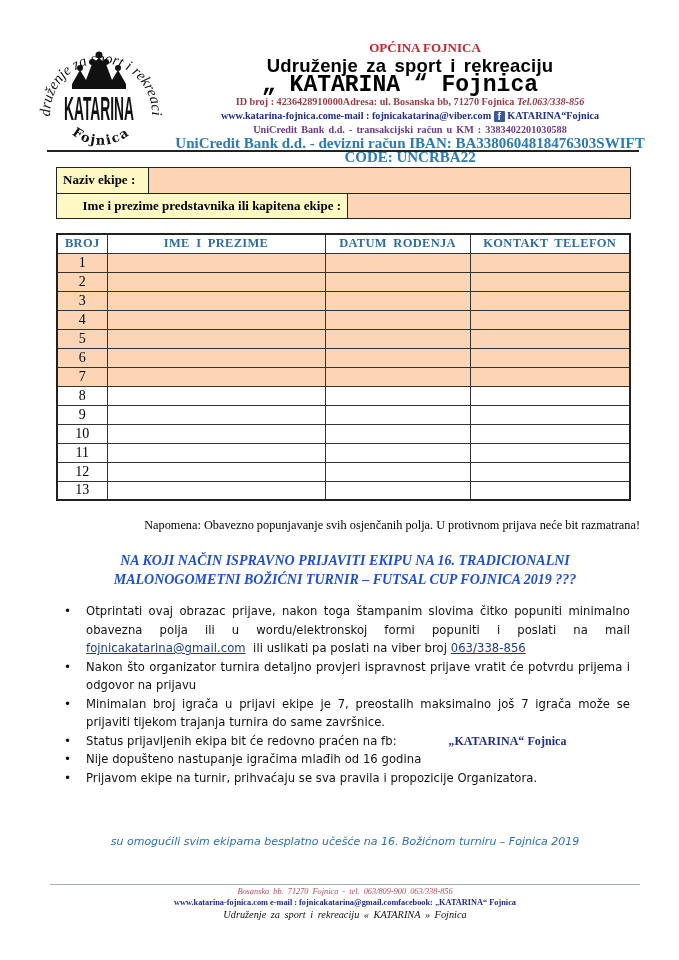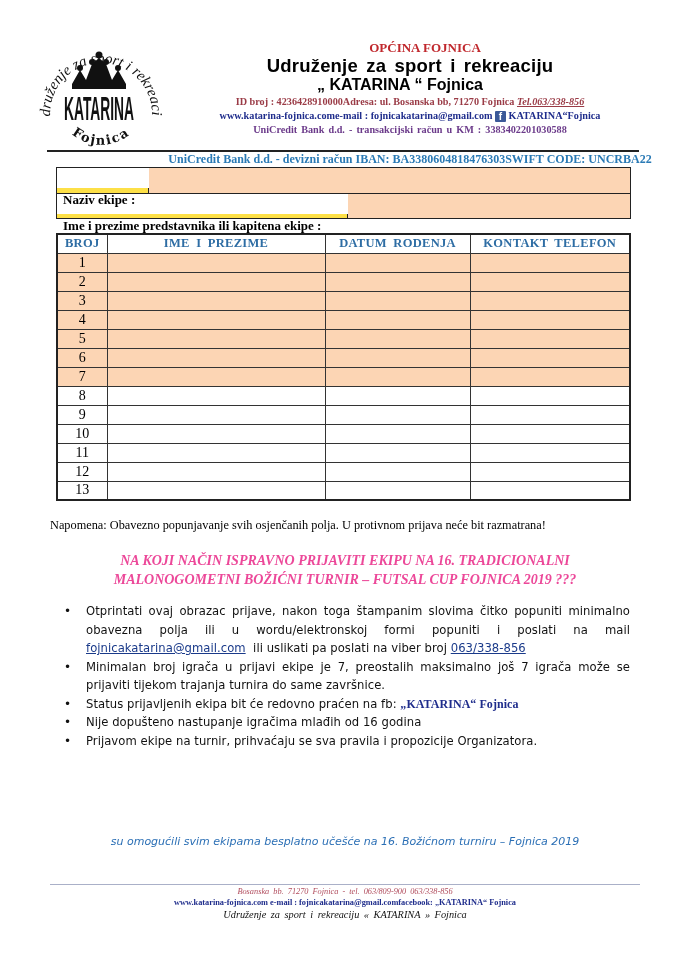--- a/index.html
+++ b/index.html
@@ -4,58 +4,58 @@
 <style>
   * { box-sizing: border-box; margin: 0; padding: 0; }
   html, body { width: 679px; height: 960px; background: #ffffff; overflow: hidden; }
   body { position: relative; font-family: "Liberation Serif", serif; color: #000; }
 
   
   .logo { position: absolute; left: 34px; top: 34px; width: 130px; height: 122px; }
   .hdr { position: absolute; left: 165px; top: 40px; width: 490px; text-align: center; }
   .hdr .opcina { color: #c0282d; font-weight: bold; font-size: 13px; line-height: 16px; margin-left: 30px; }
   .hdr .org1 { font-family: "Liberation Sans", sans-serif; font-weight: bold; font-size: 18.5px; line-height: 19px; letter-spacing: 0.2px; word-spacing: 3px; }
-  .hdr .org2 { font-family: Liberation Sans, sans-serif; font-weight: bold; font-size: 16px; line-height: 20px; margin-left: -20px; }
+  .hdr .org2 { font-family: Liberation Mono, monospace; font-weight: bold; font-size: 23px; line-height: 20px; margin-left: -20px; }
   .hdr .idline { color: #9a3b46; font-weight: bold; font-size: 10.2px; line-height: 14px; }
-  .hdr .idline i { font-style: italic; text-decoration: underline; }
+  .hdr .idline i { font-style: italic; }
   .hdr .webline { color: #1f2d8c; font-weight: bold; font-size: 10.2px; line-height: 14px; }
   .fb-icon { display: inline-block; width: 11px; height: 11px; background: #3b5998; color: #fff; font-family: "Liberation Sans", sans-serif; font-size: 10px; line-height: 12px; text-align: center; vertical-align: -1px; border-radius: 1px; font-weight: bold; }
   .hdr .bank1 { color: #6b3a8a; font-weight: bold; font-size: 10.2px; line-height: 13px; word-spacing: 1.5px; }
-  .hdr .bank2 { color: #2a7ab5; font-weight: bold; font-size: 12px; line-height: 14px; margin-top: 16px; }
+  .hdr .bank2 { color: #2a7ab5; font-weight: bold; font-size: 15px; line-height: 14px; }
   .hdr-rule { position: absolute; left: 47px; top: 150px; width: 592px; height: 0; border-top: 2px solid #222; }
 
   
   .team { position: absolute; left: 56px; top: 167px; width: 575px; border: 1.5px solid #222; font-weight: bold; font-size: 13px; }
   .team .row { display: flex; height: 25px; }
   .team .row + .row { border-top: 1.5px solid #222; }
-  .team .lbl { padding: 0 6px; line-height: 24px; white-space: nowrap; border-right: 1.5px solid #222; background: #fde047; margin-top: 20px; }
+  .team .lbl { padding: 0 6px; line-height: 24px; white-space: nowrap; border-right: 1.5px solid #222; background: #fef9c3; }
   .team .fld { flex: 1; background: #fcd5b4; border: none; outline: none; font: inherit; padding: 0 6px; }
   .team .row1 .lbl { width: 92px; }
-  .team .row2 .lbl { width: 291px; }
+  .team .row2 .lbl { width: 291px; text-align: right; }
 
   
   .players { position: absolute; left: 56px; top: 233px; width: 575px; border-collapse: collapse; border: 2px solid #222; }
   .players th, .players td { border: 1px solid #333; height: 19px; padding: 0; }
   .players th { color: #2e6da4; font-weight: bold; font-size: 12.5px; font-family: "Liberation Serif", serif; background: #fff; letter-spacing: 0.3px; word-spacing: 3px; }
   .players td { font-size: 14px; text-align: center; }
   .players td.num { width: 50px; }
   .players .c-name { width: 218px; }
   .players .c-date { width: 145px; }
   .players tr.shaded td { background: #fcd5b4; }
   .players td input { width: 100%; height: 100%; border: none; background: transparent; outline: none; font: inherit; }
 
-  .note { position: absolute; left: 50px; top: 518px; width: 590px; text-align: left; font-size: 12.3px; }
-
-  
-  .howto { position: absolute; left: 50px; top: 551px; width: 590px; text-align: center; color: #ec4899; font-weight: bold; font-style: italic; font-size: 14px; line-height: 19px; }
+  .note { position: absolute; left: 50px; top: 518px; width: 590px; text-align: right; font-size: 12.3px; }
+
+  
+  .howto { position: absolute; left: 50px; top: 551px; width: 590px; text-align: center; color: #1d4ed8; font-weight: bold; font-style: italic; font-size: 14px; line-height: 19px; }
   .rules { position: absolute; left: 60px; top: 602px; width: 570px; font-family: "DejaVu Sans", sans-serif; font-size: 11.6px; line-height: 18.5px; list-style: none; color: #111; }
   .rules li { position: relative; padding-left: 26px; text-align: justify; letter-spacing: 0.05px; }
   .rules li::before { content: "•"; position: absolute; left: 4px; top: 0; font-size: 12px; }
   .rules a { color: #1a3a8a; text-decoration: underline; }
-  .rules .fb { color: #1f2d8c; font-family: "Liberation Serif", serif; font-weight: bold; font-size: 12px; }
+  .rules .fb { color: #1f2d8c; font-family: "Liberation Serif", serif; font-weight: bold; font-size: 12px; margin-left: 48px; }
   .thanks { position: absolute; left: 50px; top: 832px; width: 590px; text-align: center; color: #2b6fb5; font-family: "DejaVu Sans", sans-serif; font-style: italic; font-size: 11px; line-height: 19px; }
 
   
   .ft-rule { position: absolute; left: 50px; top: 884px; width: 590px; border-top: 1px solid #aab0c8; }
   .footer { position: absolute; left: 50px; top: 886px; width: 590px; text-align: center; }
   .footer .f1 { color: #b04b5c; font-style: italic; font-size: 8.3px; line-height: 11px; word-spacing: 2px; }
   .footer .f2 { color: #1f2d8c; font-weight: bold; font-size: 8.3px; line-height: 11px; }
   .footer .f3 { color: #111; font-style: italic; font-size: 10.3px; line-height: 14px; word-spacing: 2px; }
 </style>
 </head>
@@ -89,21 +89,21 @@
 
 <div class="hdr">
   <div class="opcina">OPĆINA FOJNICA</div>
   <div class="org1">Udruženje za sport i rekreaciju</div>
   <div class="org2">„ KATARINA “ Fojnica</div>
   <div class="idline">
     <span>ID broj : 4236428910000Adresa: ul. Bosanska bb, 71270 Fojnica</span>
     <i>Tel.063/338-856</i>
   </div>
   <div class="webline">
-    <span>www.katarina-fojnica.come-mail : fojnicakatarina@gmail.com</span>
+    <span>www.katarina-fojnica.come-mail : fojnicakatarina@viber.com</span>
     <span class="fb-icon">f</span>
     <span>KATARINA“Fojnica</span>
   </div>
   <div class="bank1">UniCredit Bank d.d. - transakcijski račun u KM : 3383402201030588</div>
   <div class="bank2">UniCredit Bank d.d. - devizni račun IBAN: BA3380604818476303SWIFT CODE: UNCRBA22</div>
 </div>
 <div class="hdr-rule"></div>
 
 <div class="team">
   <div class="row row1">
@@ -210,20 +210,21 @@
 
 <div class="howto">
   <div>NA KOJI NAČIN ISPRAVNO PRIJAVITI EKIPU NA 16. TRADICIONALNI</div>
   <div>MALONOGOMETNI BOŽIĆNI TURNIR – FUTSAL CUP FOJNICA 2019 ???</div>
 </div>
 
 <ul class="rules">
   <li>
     <span>Otprintati ovaj obrazac prijave, nakon toga štampanim slovima čitko popuniti minimalno obavezna polja ili u wordu/elektronskoj formi popuniti i poslati na mail </span><a>fojnicakatarina@gmail.com</a><span style="white-space:pre">  ili uslikati pa poslati na viber broj </span><a>063/338-856</a>
   </li>
+  <li>Nakon što organizator turnira detaljno provjeri ispravnost prijave vratit će potvrdu prijema i odgovor na prijavu</li>
   <li>Minimalan broj igrača u prijavi ekipe je 7, preostalih maksimalno još 7 igrača može se prijaviti tijekom trajanja turnira do same završnice.</li>
   <li>
     <span>Status prijavljenih ekipa bit će redovno praćen na fb: </span><span class="fb">„KATARINA“ Fojnica</span>
   </li>
   <li>Nije dopušteno nastupanje igračima mlađih od 16 godina</li>
   <li>Prijavom ekipe na turnir, prihvaćaju se sva pravila i propozicije Organizatora.</li>
 </ul>
 
 <div class="thanks">
   <div>su omogućili svim ekipama besplatno učešće na 16. Božićnom turniru – Fojnica 2019</div>

